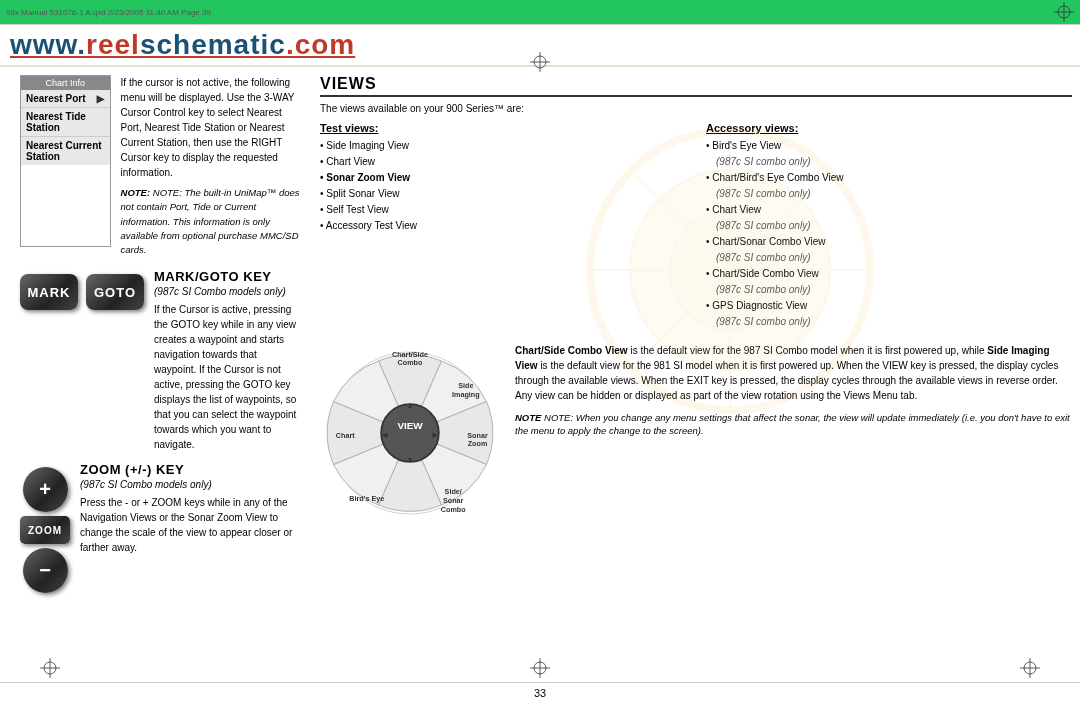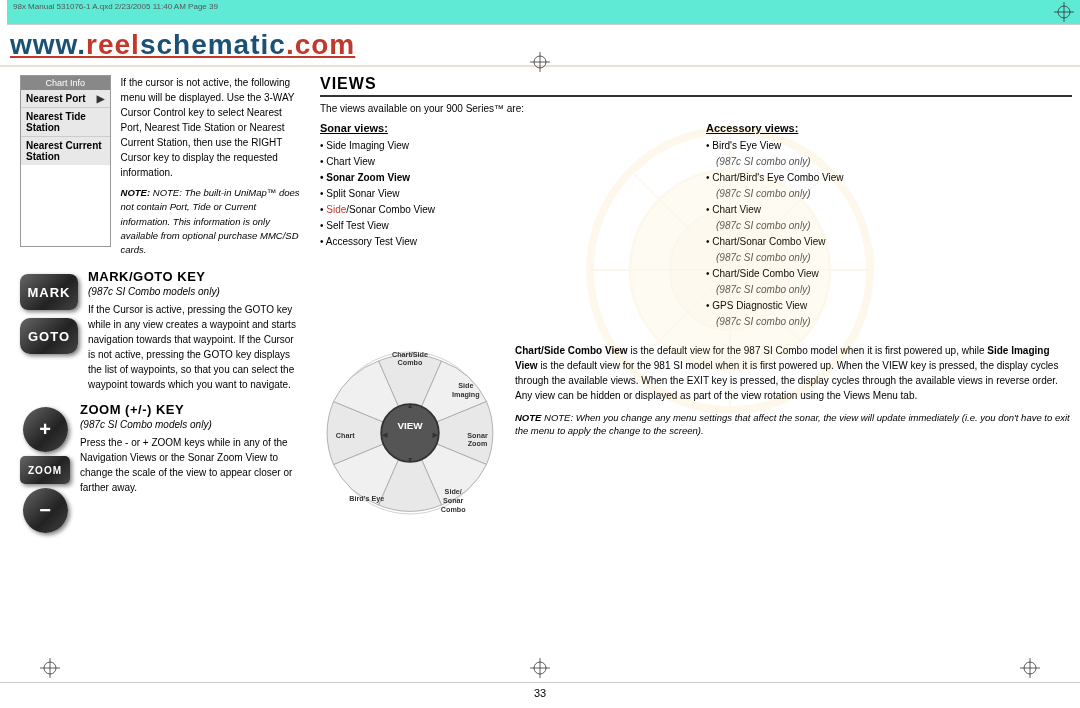--- a/index.html
+++ b/index.html
@@ -8,28 +8,28 @@
       height: 708px;
       background: #fff;
       font-family: Arial, sans-serif;
       font-size: 11px;
       overflow: hidden;
       position: relative;
     }
 
     
     #top-bar {
-      background: #5eead4;
+      background: #22c55e;
       border-bottom: 1px solid #ccc;
       padding: 2px 6px;
       font-size: 9px;
       color: #333;
       display: flex;
+      align-items: center;
       justify-content: space-between;
-      margin-left: 7px;
     }
     #top-bar .file-info {
       font-size: 8px;
       color: #555;
     }
 
     
     #logo-bar {
       background: #fff;
       padding: 4px 10px;
@@ -127,21 +127,21 @@
       margin-bottom: 5px;
     }
     .section-body {
       font-size: 10px;
       line-height: 1.5;
     }
 
     
     .key-buttons {
       display: flex;
-      flex-direction: column;
+      flex-direction: row;
       align-items: center;
       gap: 8px;
       float: left;
       margin-right: 10px;
       margin-top: 5px;
     }
     .key-btn {
       width: 58px;
       height: 36px;
       border-radius: 8px;
@@ -149,21 +149,21 @@
       align-items: center;
       justify-content: center;
       font-weight: bold;
       font-size: 13px;
       color: #fff;
       background: linear-gradient(135deg, #555 0%, #222 60%, #444 100%);
       box-shadow: 2px 2px 4px rgba(0,0,0,0.5);
       letter-spacing: 1px;
     }
     .key-btn.mark { background: linear-gradient(135deg, #666 0%, #222 60%, #444 100%); }
-    .key-btn.goto { background: linear-gradient(135deg, #666 0%, #222 60%, #444 100%); border-radius: 10px; }
+    .key-btn.goto { background: linear-gradient(135deg, #666 0%, #222 60%, #444 100%); }
 
     
     .zoom-buttons {
       display: flex;
       flex-direction: column;
       align-items: center;
       gap: 4px;
       float: left;
       margin-right: 10px;
       margin-top: 5px;
@@ -409,27 +409,26 @@
   </div>
 
   <div id="right-col">
 
     <div class="views-title">VIEWS</div>
     <div class="views-subtitle">The views available on your 900 Series™ are:</div>
 
     <div class="views-columns">
 
       <div class="views-col">
-        <div class="views-col-title">Sonar views:</div>
+        <div class="views-col-title">Test views:</div>
         <ul class="views-list">
           <li>Side Imaging View</li>
           <li>Chart View</li>
           <li style="font-weight:bold;">Sonar Zoom View</li>
           <li>Split Sonar View</li>
-          <li><span style="color:#c0392b;">Side</span>/Sonar Combo View</li>
           <li>Self Test View</li>
           <li>Accessory Test View</li>
         </ul>
       </div>
 
       <div class="views-col">
         <div class="views-col-title">Accessory views:</div>
         <ul class="views-list">
           <li>Bird's Eye View <span class="sub">(987c SI combo only)</span></li>
           <li>Chart/Bird's Eye Combo View <span class="sub">(987c SI combo only)</span></li>

